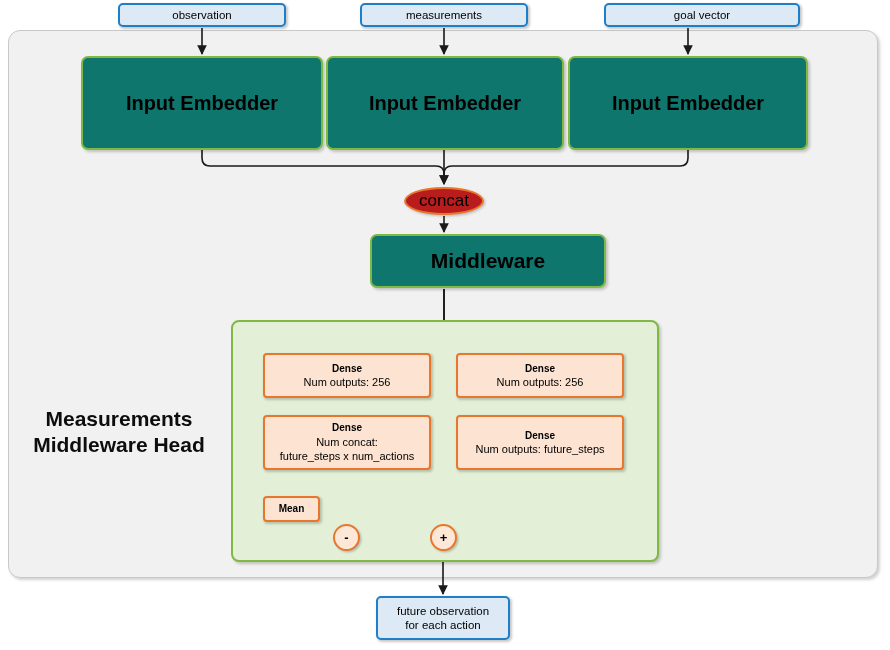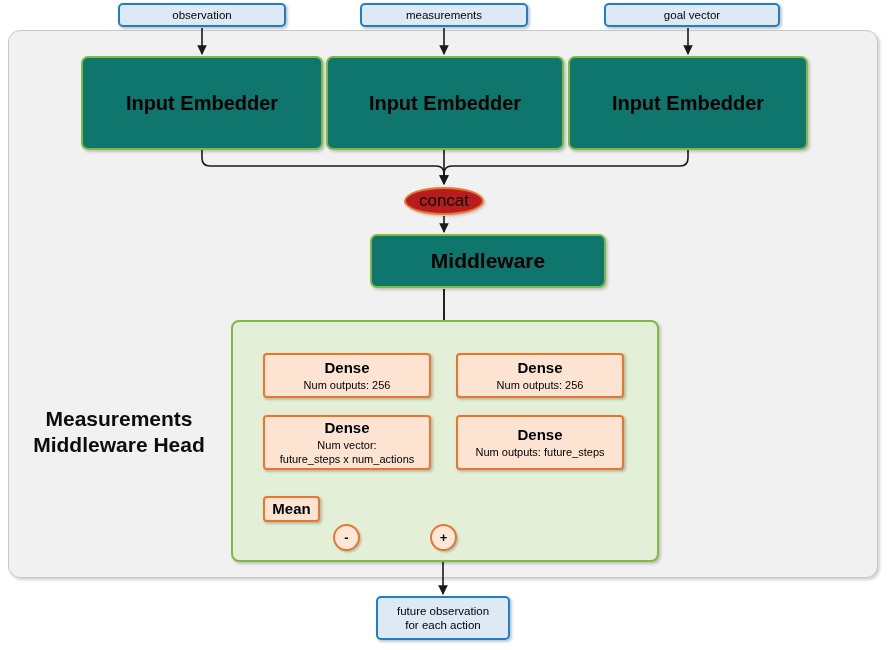--- a/index.html
+++ b/index.html
@@ -47,21 +47,21 @@
     line-height:1.25;
   }
 
   
   .op-box{
     background:#fce3d2;border:2px solid #e8762c;border-radius:4px;
     box-shadow:1.5px 1.5px 2.5px rgba(0,0,0,.2);
     font-size:11px;color:#000;line-height:1.32;
     flex-direction:column;
   }
-  .op-title{font-weight:bold;font-size:15px;}
+  .op-title{font-weight:bold;font-size:10px;}
 
   
   .ellipse{
     background:#b91c1c;border:2.5px solid #e8762c;border-radius:50%;
     box-shadow:1.5px 1.5px 2.5px rgba(0,0,0,.2);
     font-size:17px;color:#000;
   }
 
   
   .op-circle{
@@ -120,21 +120,21 @@
       <path d="M 443 552 L 443 594" marker-end="url(#arrow)"></path>
     </g>
   </svg>
 
   <div class="node io-box" style="left:118px;top:3px;width:168px;height:24px;">
     <span>observation</span>
   </div>
   <div class="node io-box" style="left:360px;top:3px;width:168px;height:24px;">
     <span>measurements</span>
   </div>
-  <div class="node io-box" style="left:604px;top:3px;width:176px;height:24px;">
+  <div class="node io-box" style="left:604px;top:3px;width:196px;height:24px;">
     <span>goal vector</span>
   </div>
 
   <div class="node green-box embedder" style="left:81px;top:56px;width:242px;height:94px;">
     <span>Input Embedder</span>
   </div>
   <div class="node green-box embedder" style="left:326px;top:56px;width:238px;height:94px;">
     <span>Input Embedder</span>
   </div>
   <div class="node green-box embedder" style="left:568px;top:56px;width:240px;height:94px;">
@@ -156,21 +156,21 @@
     <div>Middleware Head</div>
   </div>
 
   <div class="node op-box" style="left:263px;top:353px;width:168px;height:45px;">
     <span class="op-title">Dense</span>
     <span>Num outputs: 256</span>
   </div>
 
   <div class="node op-box" style="left:263px;top:415px;width:168px;height:55px;">
     <span class="op-title">Dense</span>
-    <span>Num vector:</span>
+    <span>Num concat:</span>
     <span>future_steps x num_actions</span>
   </div>
 
   <div class="node op-box" style="left:263px;top:496px;width:57px;height:26px;">
     <span class="op-title">Mean</span>
   </div>
 
   <div class="node op-circle" style="left:333px;top:524px;width:27px;height:27px;">
     <span>-</span>
   </div>

